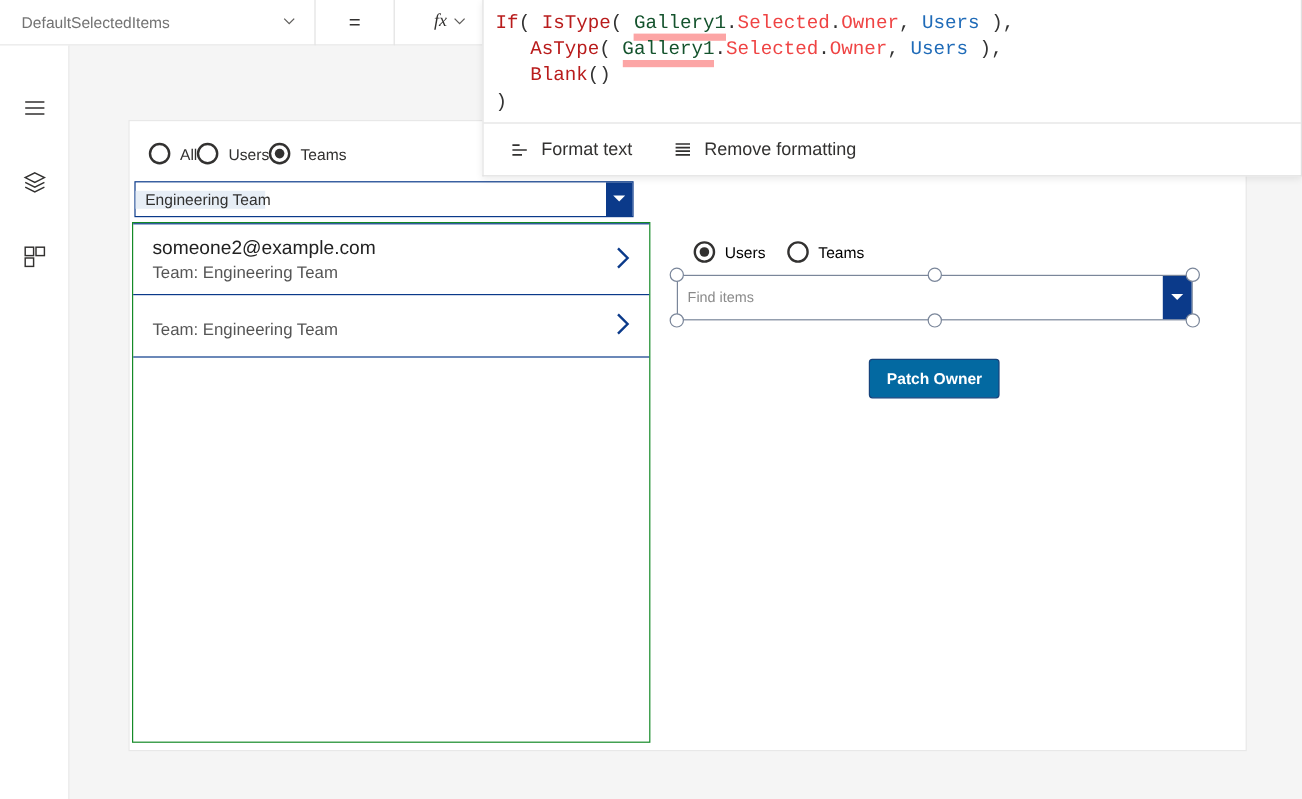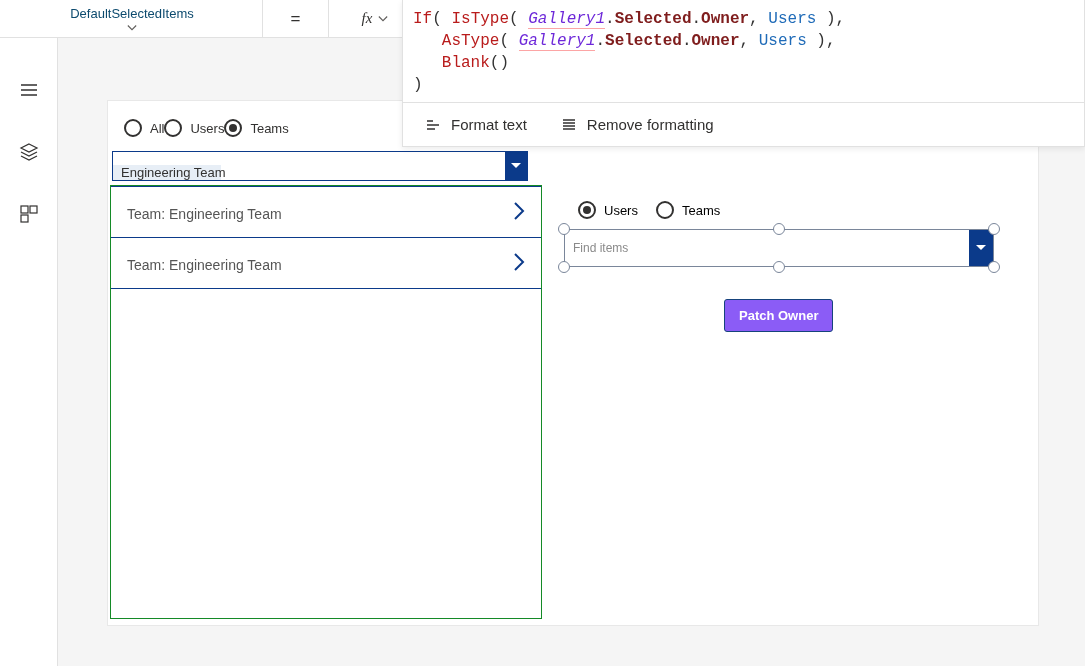--- a/index.html
+++ b/index.html
@@ -30,23 +30,22 @@
     }
     .prop-dropdown-inner {
       height: 26px;
       border-radius: 2px;
       display: flex;
       align-items: center;
       justify-content: space-between;
       width: 100%;
       padding: 0 10px 0 12px;
       font-size: 13px;
-      color: #0c4a6e;
+      color: #737373;
       cursor: pointer;
-      flex-direction: column;
     }
     .equals {
       width: 66px;
       height: 38px;
       border-bottom: 1px solid #e1e1e1;
       border-left: 1px solid #e1e1e1;
       display: flex;
       align-items: center;
       justify-content: center;
       font-size: 17px;
@@ -80,26 +79,25 @@
       border-bottom: 1px solid #e1e1e1;
       padding: 6px 10px;
       font-family: Consolas, "Courier New", monospace;
       font-size: 16px;
       line-height: 22px;
       white-space: pre;
       position: relative;
     }
     .tok-func { color: #b91c1c; }
     .tok-ctrl {
-      color: #6d28d9;
-      font-style: italic;
-      border-bottom: 1px solid #fca5a5;
+      color: #14532d;
+      border-bottom: 6px solid #fca5a5;
       padding-bottom: 0px;
     }
-    .tok-prop { color: #7f1d1d; font-weight: bold; }
+    .tok-prop { color: #ef4444; }
     .tok-punct { color: #333; }
     .tok-type { color: #1f6bb8; }
 
     
     .formula-panel {
       position: absolute;
       left: 402px;
       top: 0;
       right: 0;
       background: #fff;
@@ -207,21 +205,21 @@
     }
 
     .team-combobox {
       position: absolute;
       left: 4px;
       top: 50px;
       width: 416px;
       height: 30px;
       border: 1.5px solid #0b3a8a;
       display:flex;
-      align-items:flex-end;
+      align-items:center;
       gap:24px;
     }
     .team-combobox .text {
       flex:1;
       padding: 0 8px;
       font-size: 13px;
       color:#323130;
       background: linear-gradient(#e7eef6,#e7eef6);
       background-repeat:no-repeat;
       background-size: 108px 100%;
@@ -315,21 +313,21 @@
     .h-tr { right:-6px; top:-6px; }
     .h-bl { left:-6px; bottom:-6px; }
     .h-br { right:-6px; bottom:-6px; }
     .h-tc { left:calc(50% - 6px); top:-6px; }
     .h-bc { left:calc(50% - 6px); bottom:-6px; }
 
     .patch-btn {
       position:absolute;
       left:616px;
       top:198px;
-      background:#8b5cf6;
+      background:#0369a1;
       color:#fff;
       font-size:13px;
       font-weight:600;
       padding:8px 14px;
       border:1px solid #16437c;
       border-radius:3px;
       cursor:pointer;
     }
   </style>
 </head>
@@ -427,20 +425,21 @@
       <div class="dd-btn">
         <svg width="12" height="12" viewBox="0 0 12 12">
             <path d="M1 3 L6 8 L11 3" fill="#fff"></path>
           </svg>
       </div>
     </div>
 
     <div class="gallery">
       <div class="gallery-item">
         <div class="info">
+          <div class="email">someone2@example.com</div>
           <div class="sub">Team: Engineering Team</div>
         </div>
         <div class="arrow">
           <svg width="16" height="24" viewBox="0 0 16 24">
               <path d="M4 4 L12 12 L4 20" stroke-width="2" fill="none"></path>
             </svg>
         </div>
       </div>
       <div class="gallery-item">
         <div class="info">

